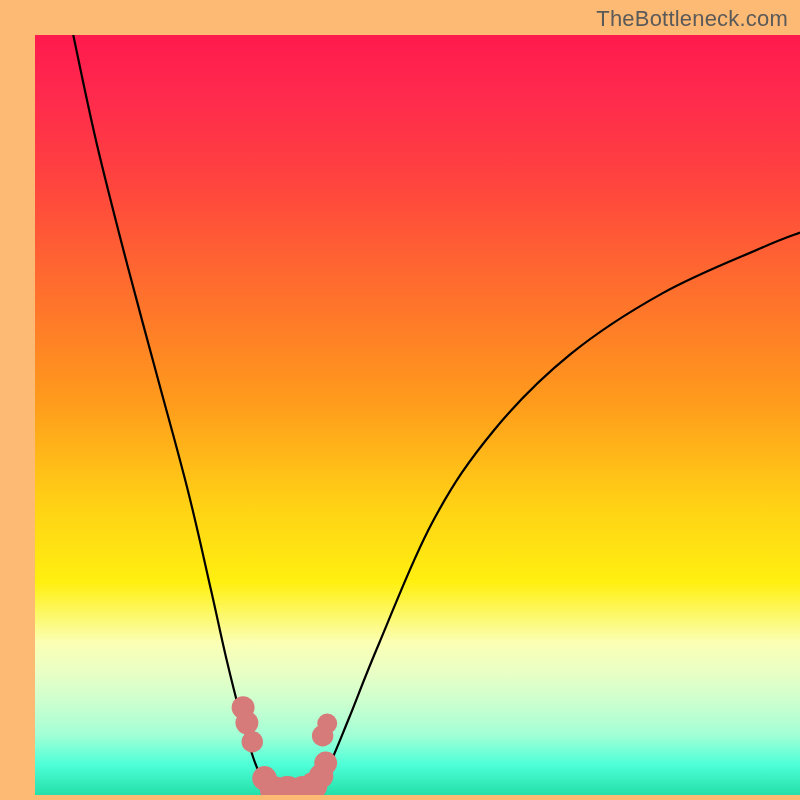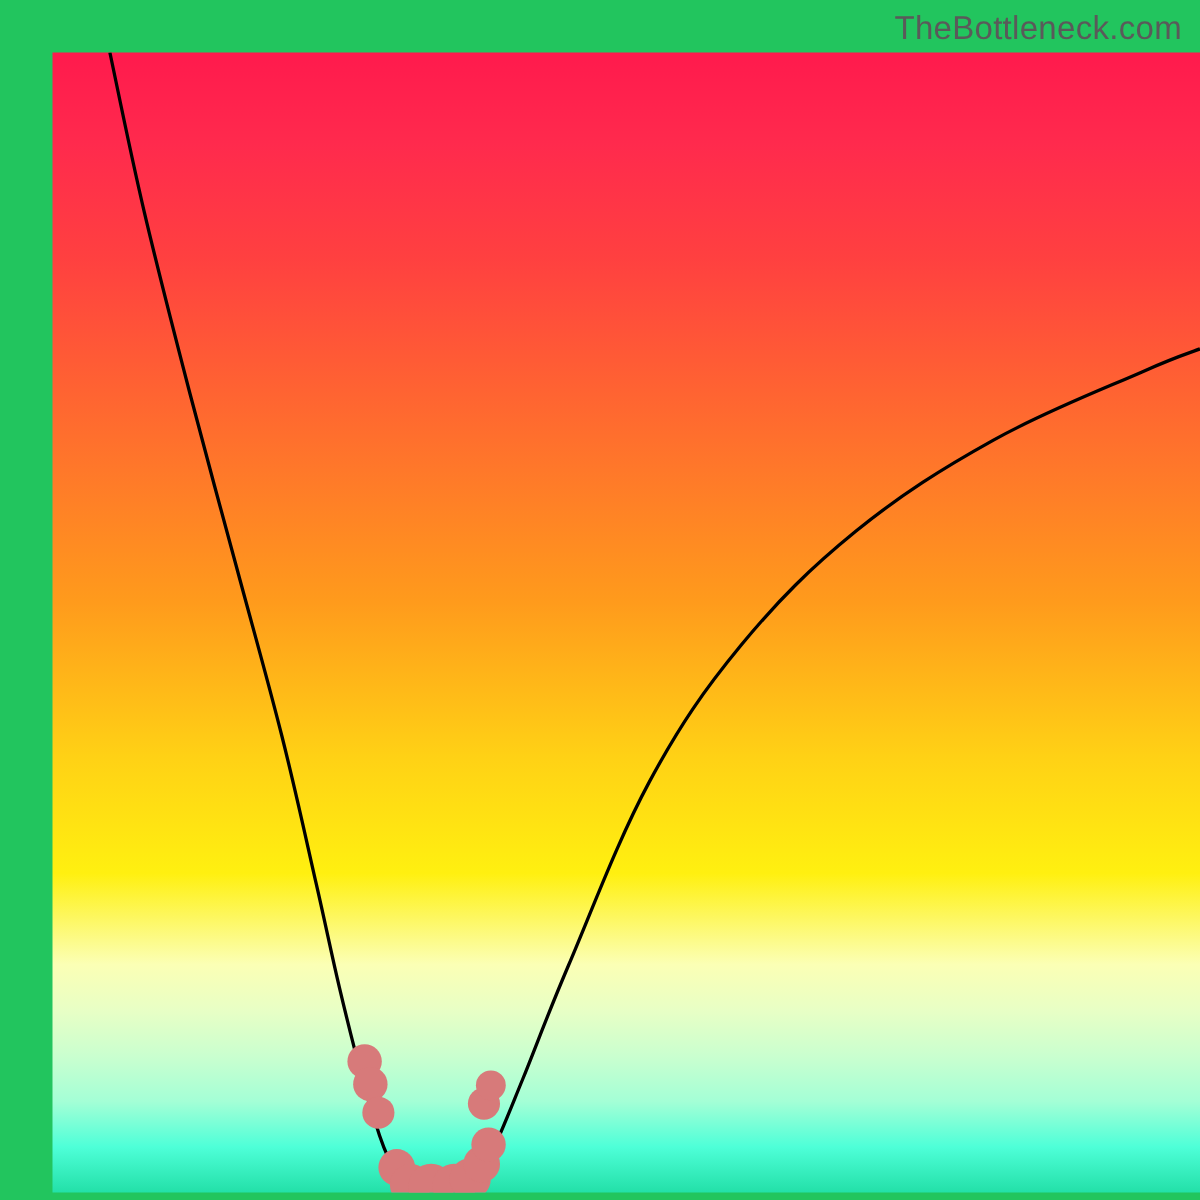--- a/index.html
+++ b/index.html
@@ -10,21 +10,21 @@
     background: #000;
     overflow: hidden;
     font-family: Arial, Helvetica, sans-serif;
   }
   .frame {
     position: absolute;
     left: 0;
     top: 0;
     width: 800px;
     height: 800px;
-    background: #22c55e;
+    background: #fdba74;
   }
   .plot-area {
     position: absolute;
     left: 35px;
     top: 35px;
     width: 765px;
     height: 760px;
     background: linear-gradient(
       to bottom,
       #ff1a4d 0%,

